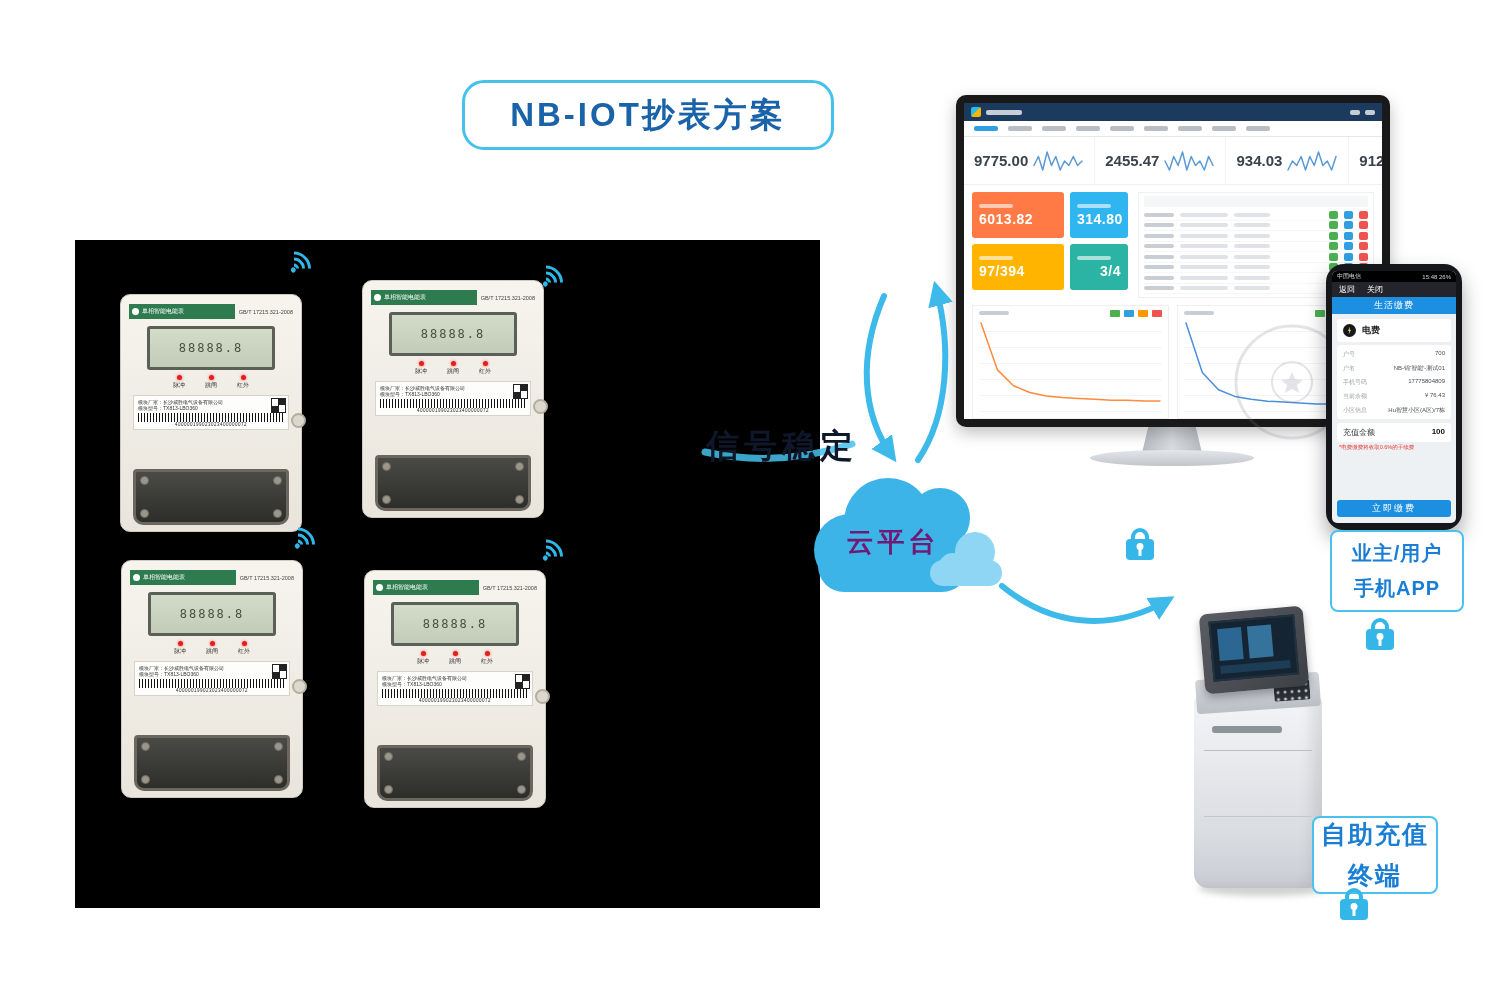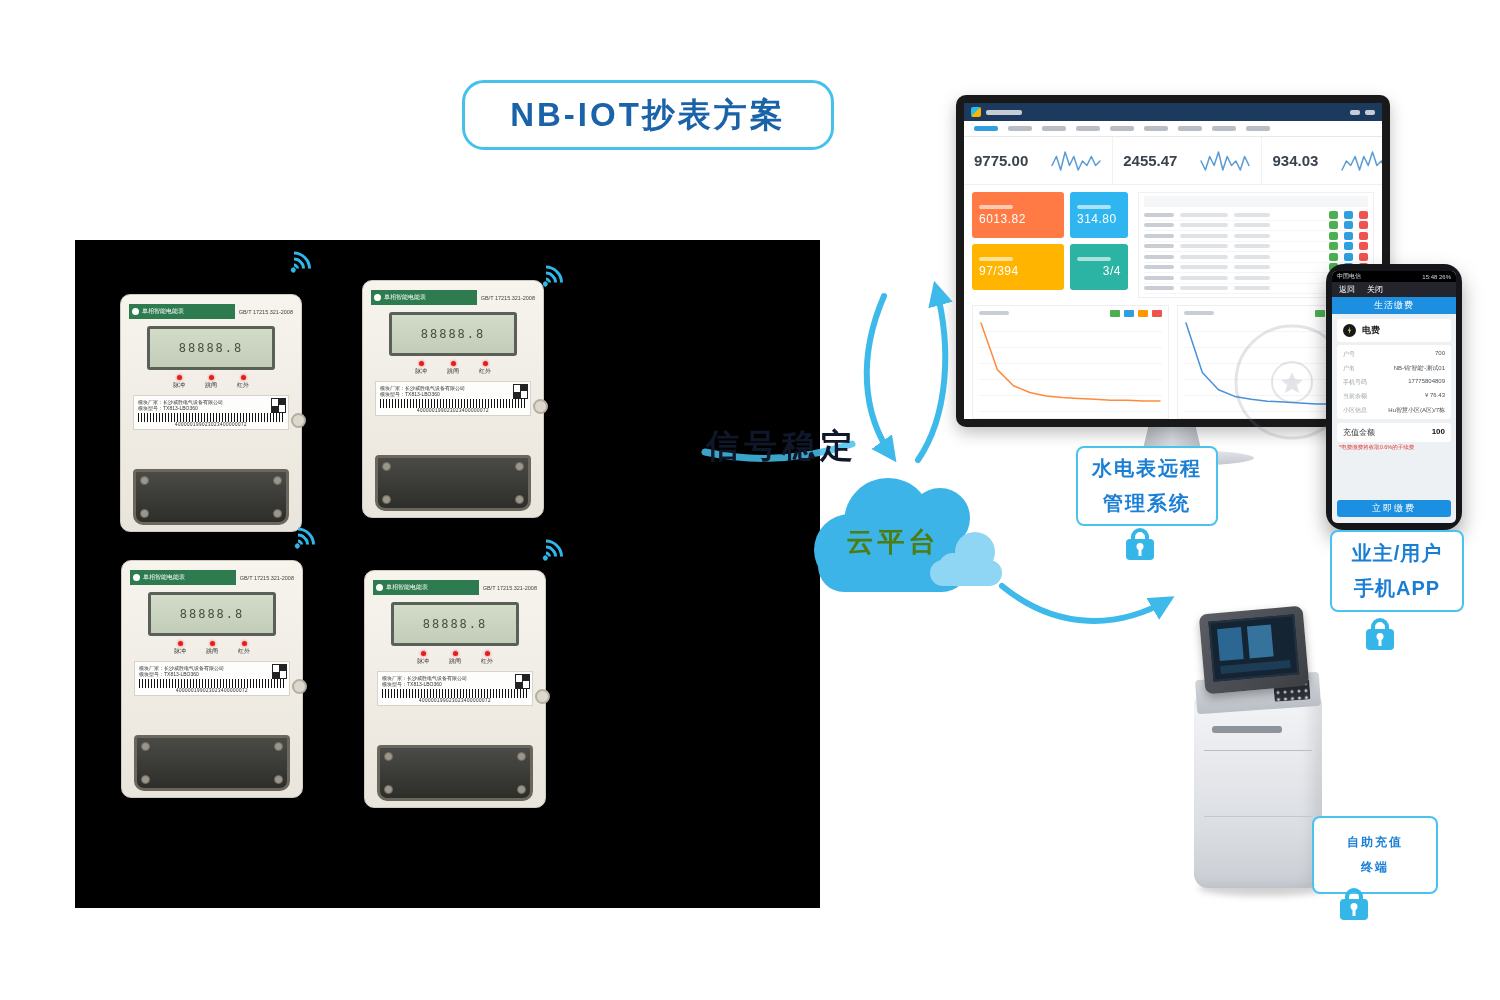--- a/index.html
+++ b/index.html
@@ -63,30 +63,30 @@
   .screen{width:100%;height:100%;background:#fff;overflow:hidden;display:flex;flex-direction:column;}
   .s-topbar{height:18px;background:#1c3a5e;display:flex;align-items:center;gap:5px;padding:0 7px;flex:0 0 auto;}
   .s-logo{width:10px;height:10px;border-radius:2px;background:linear-gradient(135deg,#29c0e8 50%,#ffb400 50%);}
   .wbar{height:5px;border-radius:2px;background:rgba(255,255,255,.75);}
   .s-topbar .sp{flex:1;}
   .s-nav{height:16px;border-bottom:1px solid #e8e8e8;display:flex;align-items:center;gap:10px;
          padding:0 10px;flex:0 0 auto;}
   .nbar{height:5px;width:24px;border-radius:2px;background:#b9bec4;}
   .nbar.active{background:#2f9fe0;}
   .s-stats{height:48px;display:flex;border-bottom:1px solid #f0f0f0;flex:0 0 auto;}
-  .stat{flex:1;display:flex;align-items:center;gap:22px;padding:0 10px;border-right:1px solid #f2f2f2;}
+  .stat{flex:1;display:flex;align-items:center;gap:4px;padding:0 10px;border-right:1px solid #f2f2f2;}
   .stat:last-child{border-right:none;}
   .stat-num{font-size:15px;font-weight:bold;color:#39424d;}
   .spark{width:52px;height:24px;}
   .s-main{flex:0 0 auto;display:flex;gap:8px;padding:7px 8px;}
   .s-cards{width:158px;display:grid;grid-template-columns:92px 58px;grid-auto-rows:46px;gap:6px;}
   .card{border-radius:3px;color:#fff;display:flex;flex-direction:column;justify-content:center;
         padding:0 7px;gap:3px;}
   .card .lbl{width:34px;height:4px;background:rgba(255,255,255,.6);border-radius:2px;}
-  .card .val{font-size:12px;font-weight:normal;letter-spacing:.5px;}
+  .card .val{font-size:14px;font-weight:bold;letter-spacing:.5px;}
   .s-table{flex:1;border:1px solid #f0f0f0;padding:3px 5px;}
   .t-head{height:11px;background:#f5f6f8;margin-bottom:3px;}
   .t-row{height:10.5px;display:flex;align-items:center;gap:6px;border-bottom:1px solid #f6f6f6;}
   .tb{height:4px;border-radius:2px;background:#c9ced4;}
   .tb1{width:30px;} .tb2{width:48px;background:#dfe3e8;} .tb3{width:36px;background:#dfe3e8;}
   .t-row .sp{flex:1;}
   .chip{width:9px;height:8px;border-radius:2px;}
   .c-g{background:#4caf50;} .c-b{background:#2f9fe0;} .c-r{background:#ef5350;}
   .s-charts{flex:1;display:flex;gap:8px;padding:0 8px 8px;}
   .s-chart{flex:1;border:1px solid #efefef;display:flex;flex-direction:column;}
@@ -148,24 +148,24 @@
   .kh-screen .b1{position:absolute;left:6px;top:6px;width:24px;height:32px;background:#2f6f9e;opacity:.9;}
   .kh-screen .b2{position:absolute;left:36px;top:6px;width:24px;height:32px;background:#3d87b8;opacity:.8;}
   .kh-screen .b3{position:absolute;left:6px;right:6px;bottom:5px;height:8px;background:#1d3d57;}
 
   
   .callout{z-index:7;background:#fff;border:2px solid #49c3ee;border-radius:8px;display:flex;
            flex-direction:column;align-items:center;justify-content:center;gap:8px;color:#1a7fd4;
            font-weight:bold;}
   .co-mgmt{left:1076px;top:446px;width:142px;height:80px;font-size:20px;letter-spacing:2px;}
   .co-app{left:1330px;top:530px;width:134px;height:82px;font-size:20px;letter-spacing:1px;}
-  .co-kiosk{left:1312px;top:816px;width:126px;height:78px;font-size:12px;letter-spacing:2px;}
+  .co-kiosk{left:1312px;top:816px;width:126px;height:78px;font-size:25px;letter-spacing:2px;}
   .signal{left:706px;top:424px;font-size:33px;font-weight:bold;color:#0f172a;letter-spacing:5px;z-index:6;}
   .cloud-label{left:833px;top:524px;width:120px;text-align:center;font-size:27px;font-weight:bold;
-               color:#4d7c0f;letter-spacing:4px;z-index:6;}
+               color:#701a75;letter-spacing:4px;z-index:6;}
 
   
   .lock{z-index:7;width:36px;display:flex;flex-direction:column;align-items:center;}
   .lock-shackle{width:18px;height:13px;border:4.5px solid #35b6e9;border-bottom:none;
                 border-radius:9px 9px 0 0;margin-bottom:-2px;}
   .lock-body{width:28px;height:21px;background:#35b6e9;border-radius:4px;position:relative;}
   .lock-body::before{content:"";position:absolute;left:50%;top:4px;transform:translateX(-50%);
                 width:7px;height:7px;border-radius:50%;background:#fff;}
   .lock-body::after{content:"";position:absolute;left:50%;top:10px;transform:translateX(-50%);
                 width:3px;height:7px;background:#fff;}
@@ -626,24 +626,20 @@
     <span class="km-pad"></span>
   </div>
   <div class="abs kiosk-head">
     <div class="kh-screen">
       <span class="b1"></span>
         <span class="b2"></span>
         <span class="b3"></span>
     </div>
   </div>
 
-  <div class="abs callout co-mgmt">
-    <div>水电表远程</div>
-    <div>管理系统</div>
-  </div>
   <div class="abs callout co-app">
     <div>业主/用户</div>
     <div>手机APP</div>
   </div>
   <div class="abs callout co-kiosk">
     <div>自助充值</div>
     <div>终端</div>
   </div>
 
   <div class="abs lock" style="left:1122px;top:528px">

